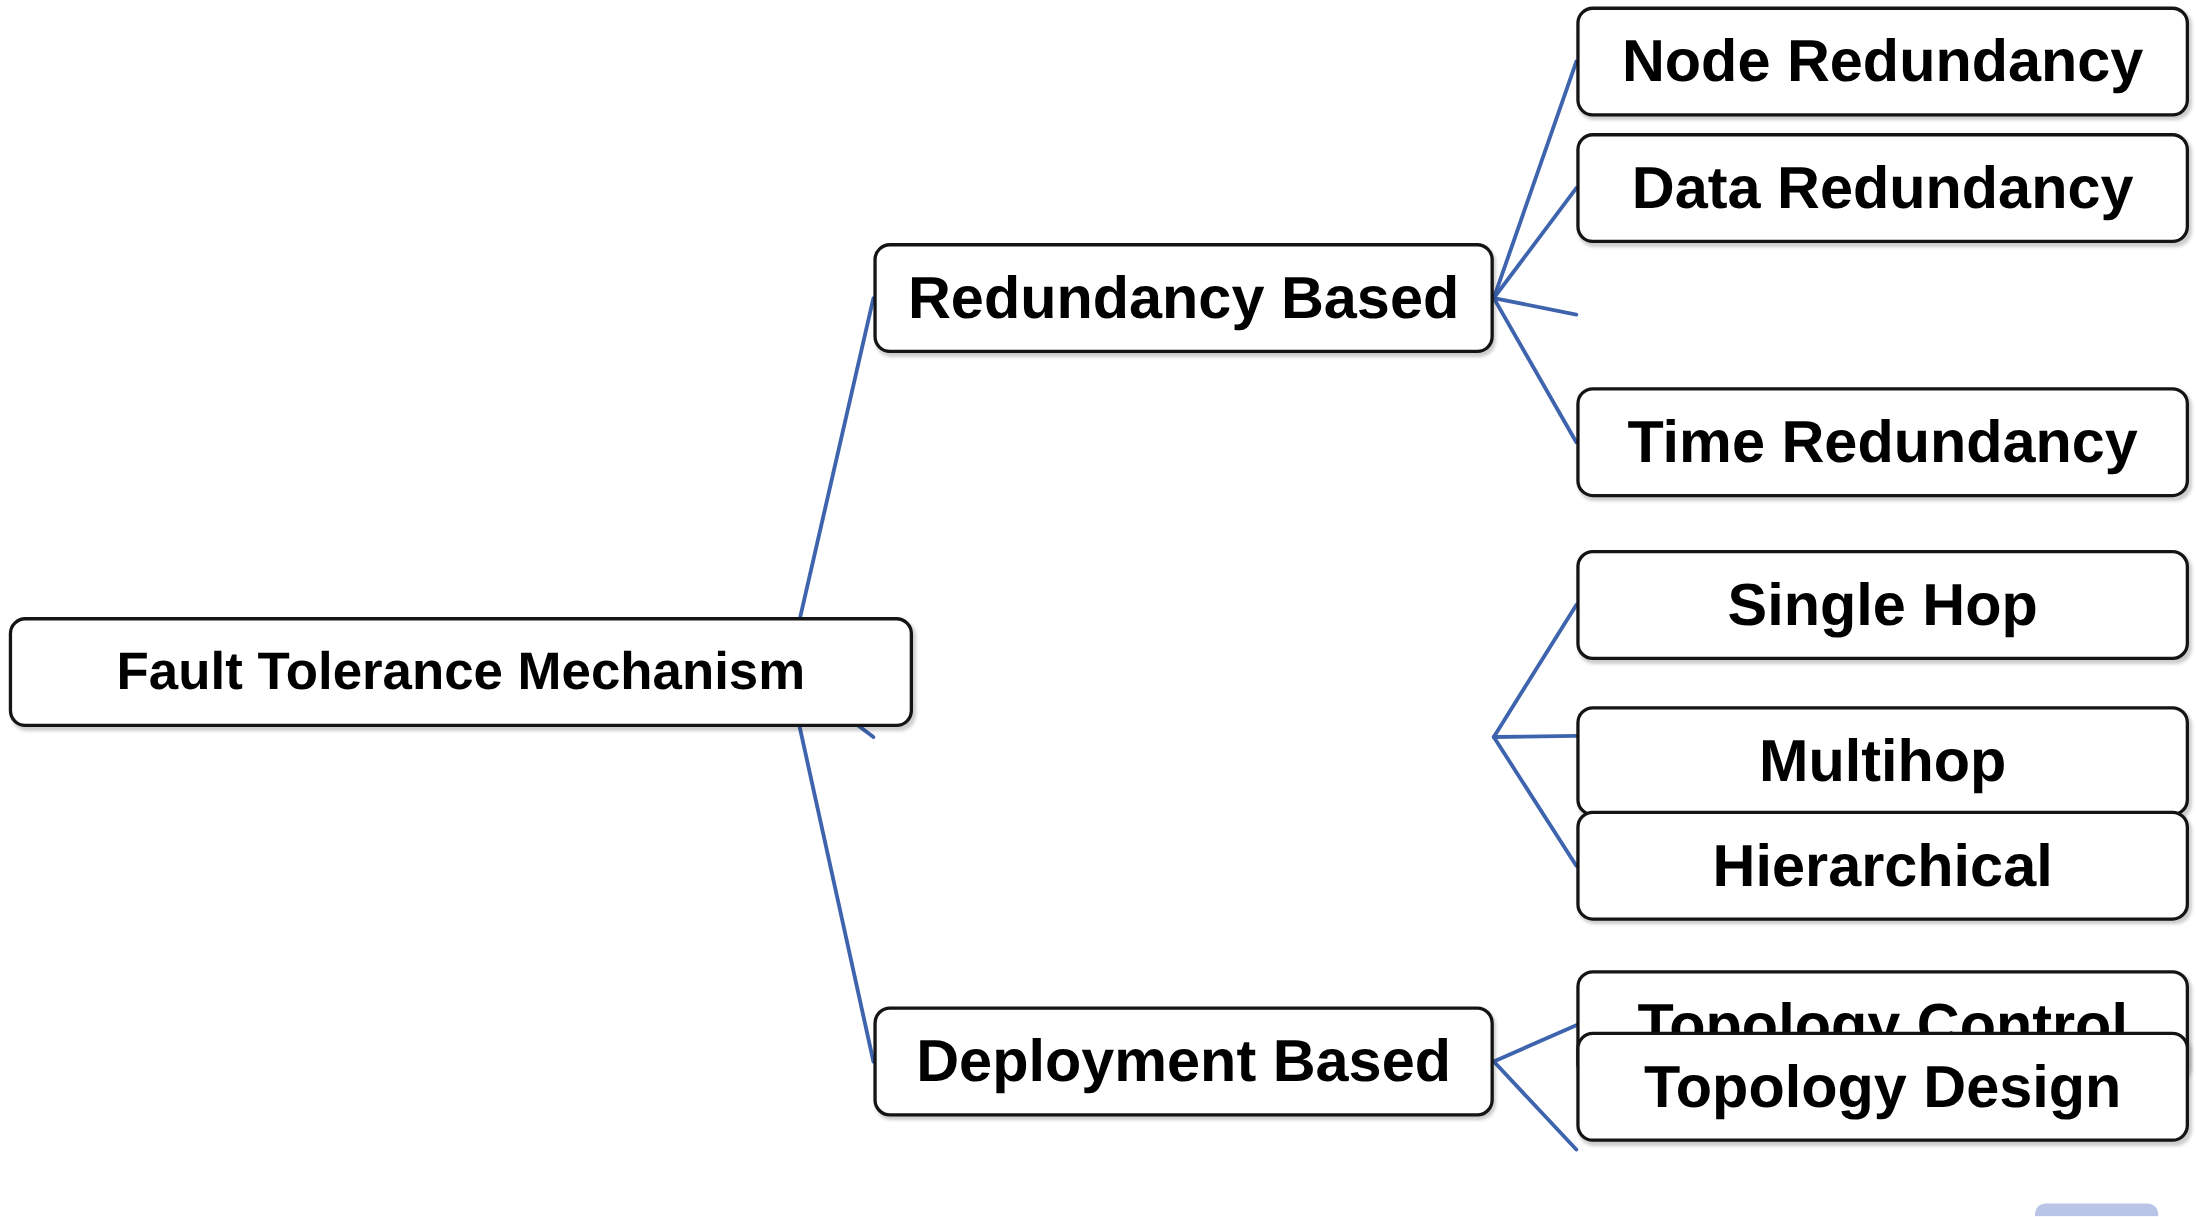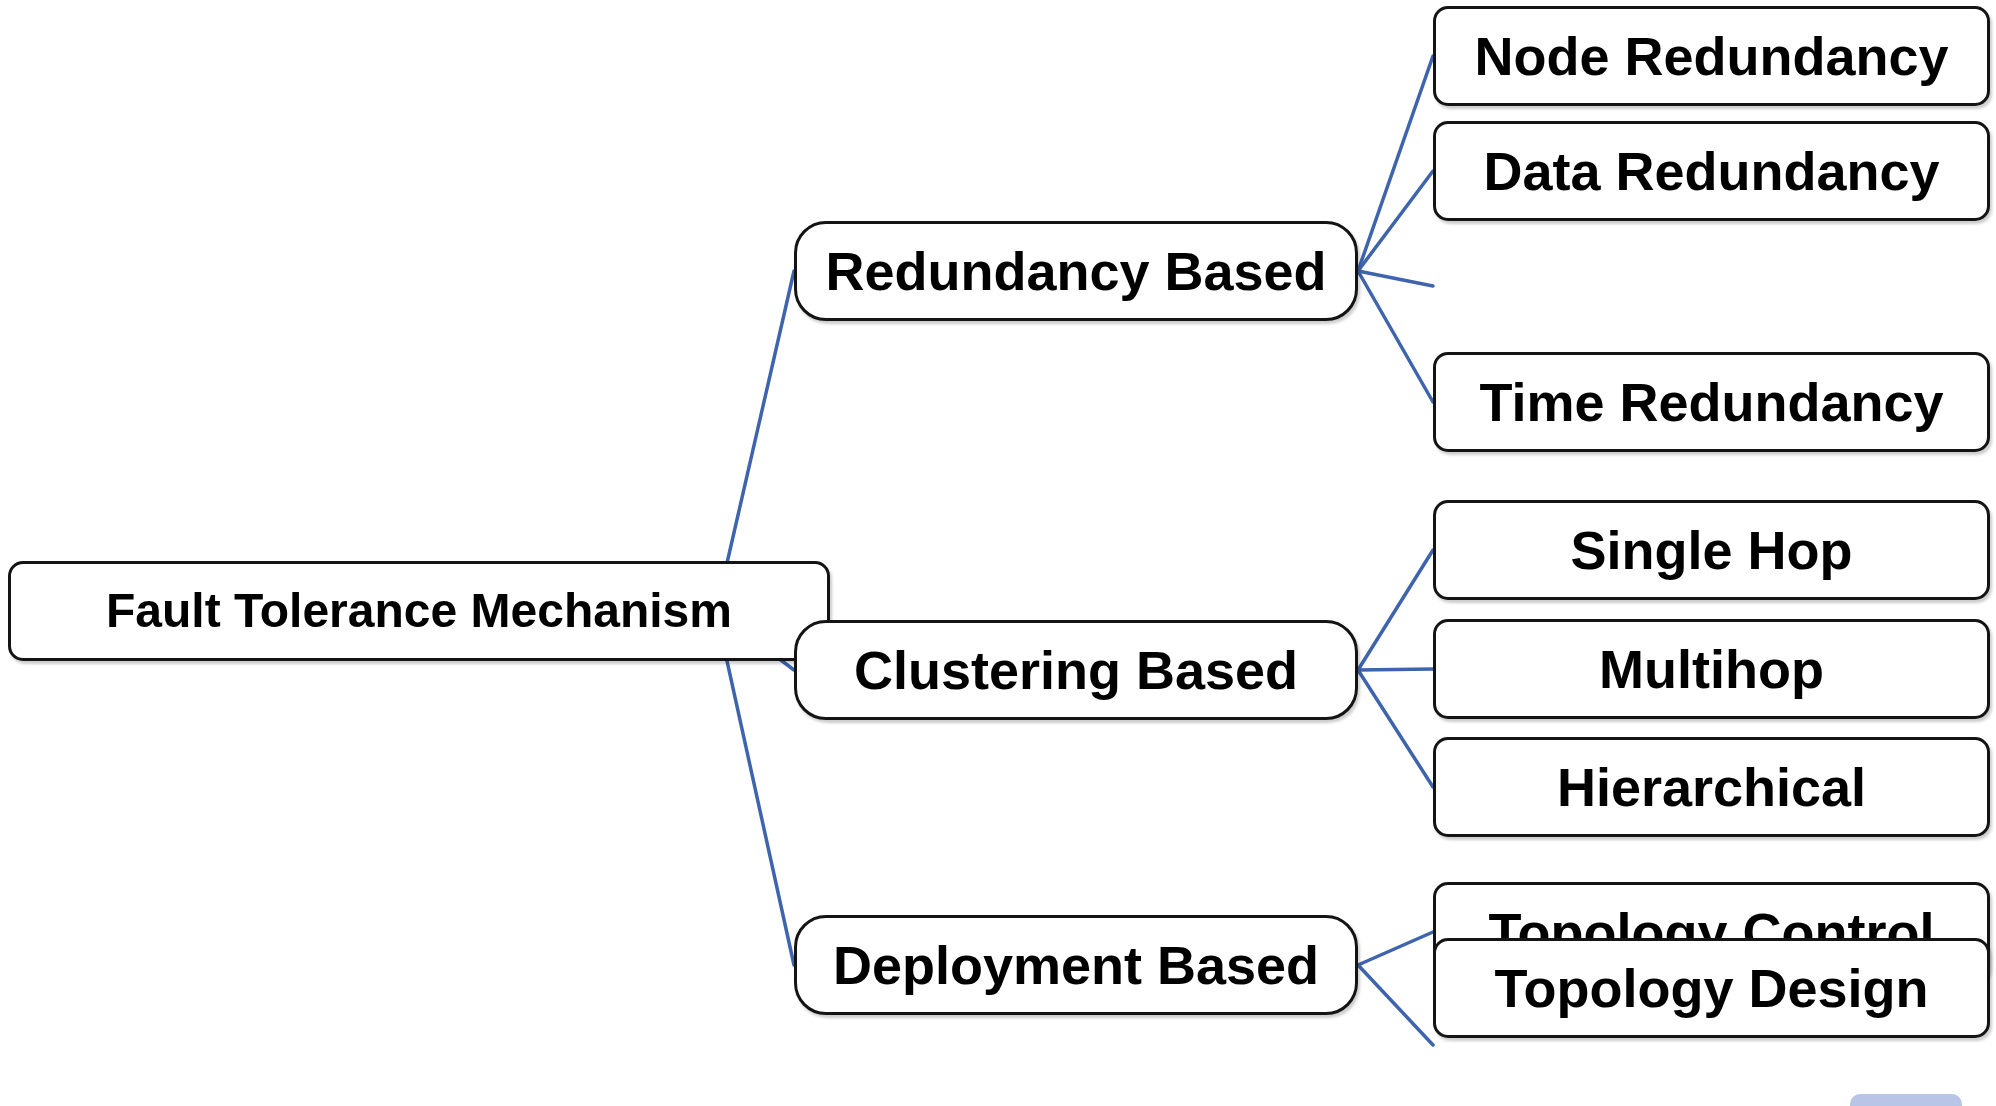--- a/index.html
+++ b/index.html
@@ -48,33 +48,33 @@
     color: var(--text-color);
     font-weight: 600;
     font-size: 54px;
     line-height: 1.05;
     white-space: nowrap;
   }
   .node.root {
     left: 8px;   top: 561px;  width: 822px; height: 100px;
     font-size: 48px;
   }
-  .node.mid  { left: 794px;  width: 564px; height: 100px; border-radius: 32px; }
+  .node.mid  { left: 794px;  width: 564px; height: 100px; }
   .node.leaf { left: 1433px; width: 557px; height: 100px; }
 
   #mid-redundancy { top: 221px; }
   #mid-clustering { top: 620px; }
   #mid-deployment { top: 915px; }
 
   #leaf-node-redundancy { top: 6px; text-align: center; }
   #leaf-data-redundancy { top: 121px; }
   #leaf-path-redundancy { top: 236px; }
   #leaf-time-redundancy { top: 352px; }
   #leaf-single-hop      { top: 500px; }
-  #leaf-multihop        { top: 619px; text-align: center; }
+  #leaf-multihop        { top: 642px; text-align: center; }
   #leaf-hierarchical    { top: 737px; }
   #leaf-topology-control{ top: 882px; }
   #leaf-topology-design { top: 938px; }
 
   .corner-shape {
     position: absolute;
     z-index: 0;
     left: 1850px;
     top: 1094px;
     width: 112px;
@@ -103,21 +103,20 @@
     <line x1="1358" y1="670" x2="1433" y2="669"></line>
     <line x1="1358" y1="670" x2="1433" y2="787"></line>
 
     <line x1="1358" y1="965" x2="1433" y2="932"></line>
     <line x1="1358" y1="965" x2="1433" y2="1045"></line>
   </svg>
 
   <div class="node root" id="root-node">Fault Tolerance Mechanism</div>
 
   <div class="node mid" id="mid-redundancy">Redundancy Based</div>
-  <div class="node mid" id="mid-clustering">Clustering Based</div>
   <div class="node mid" id="mid-deployment">Deployment Based</div>
 
   <div class="node leaf" id="leaf-node-redundancy">Node Redundancy</div>
   <div class="node leaf" id="leaf-data-redundancy">Data Redundancy</div>
   <div class="node leaf" id="leaf-single-hop">Single Hop</div>
 
   <div class="node leaf" id="leaf-time-redundancy">Time Redundancy</div>
   <div class="node leaf" id="leaf-multihop">Multihop</div>
   <div class="node leaf" id="leaf-hierarchical">Hierarchical</div>
 

